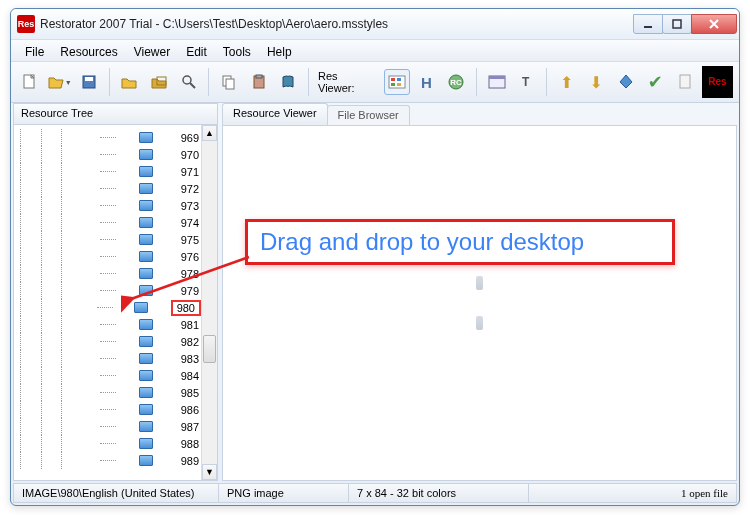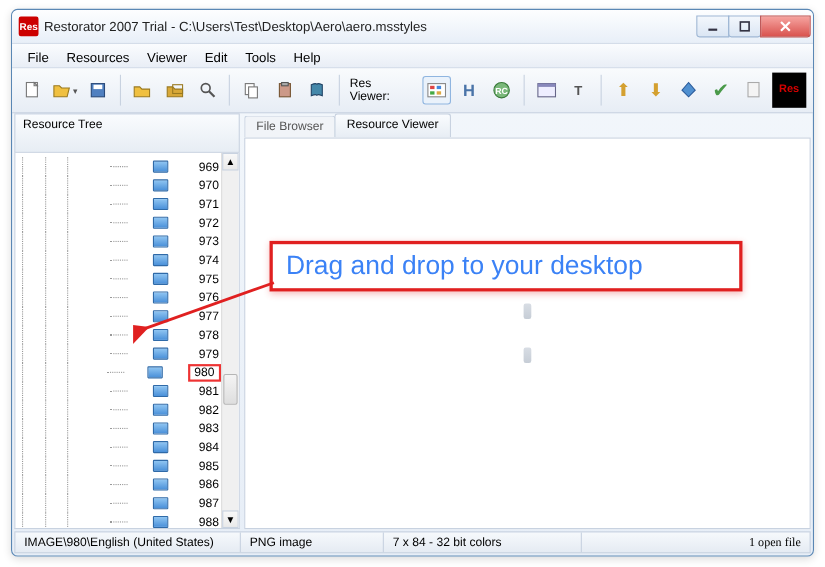--- a/index.html
+++ b/index.html
@@ -47,21 +47,21 @@
   .tbtn.drop::after { content:"▾"; font-size:8px; margin-left:2px; color:#555; }
   .tsep { width:1px; height:28px; background:#c8d2e0; margin:0 3px; }
   .tlabel { font-size: 11px; margin: 0 4px 0 2px; }
   .res-logo {
     margin-left:auto; width:32px; height:32px; background:#000; color:#d40000;
     font-size:10px; font-weight:bold; display:flex; flex-direction:column;
     align-items:center; justify-content:center; line-height:1;
   }
   .client { position:absolute; left:2px; right:2px; top:94px; bottom:24px; display:flex; }
   .panel-head {
-    height:36px; background:linear-gradient(#fafcfe,#e7edf4); border:1px solid #c8d2e0;
+    height:22px; background:linear-gradient(#fafcfe,#e7edf4); border:1px solid #c8d2e0;
     font-size:11px; padding:3px 7px;
   }
   .leftpane { width:205px; display:flex; flex-direction:column; }
   .tree-wrap { flex:1; border:1px solid #c8d2e0; border-top:none; background:#fff; overflow:hidden; display:flex; }
   .tree { flex:1; overflow:hidden; padding:4px 0 4px 6px; }
   .scrollbar { width:16px; background:#f0f0f0; position:relative; border-left:1px solid #ddd;}
   .sb-arrow { height:16px; background:linear-gradient(#f8f8f8,#eaeaea); border:1px solid #c8d2e0; margin:0; font-size:9px; text-align:center; line-height:14px;}
   .sb-track { position:absolute; top:16px; bottom:16px; left:0; right:0;}
   .sb-thumb { position:absolute; left:1px; right:1px; height:28px; top:60%; background:linear-gradient(#f4f4f4,#dedede); border:1px solid #b5b5b5; border-radius:2px;}
   .node { display:flex; align-items:center; height:17px; font-size:11px;justify-content:space-between; }
@@ -314,26 +314,20 @@
             <div class="node">
               <span class="lines"></span>
               <span class="twig"></span>
               <span class="icon-leaf"></span>
               <span class="node-label">976</span>
             </div>
             <div class="node">
               <span class="lines"></span>
               <span class="twig"></span>
               <span class="icon-leaf"></span>
-              <span class="node-label">977</span>
-            </div>
-            <div class="node">
-              <span class="lines"></span>
-              <span class="twig"></span>
-              <span class="icon-leaf"></span>
               <span class="node-label">978</span>
             </div>
             <div class="node">
               <span class="lines"></span>
               <span class="twig"></span>
               <span class="icon-leaf"></span>
               <span class="node-label">979</span>
             </div>
             <div class="node sel">
               <span class="lines"></span>
@@ -401,22 +395,22 @@
           <div class="sb-track">
             <div class="sb-thumb"></div>
           </div>
           <div class="sb-arrow" style="position:absolute;bottom:0;left:0;right:0">▼</div>
         </div>
       </div>
     </div>
 
     <div class="rightpane">
       <div class="tabs">
+        <div class="tab">Resource Viewer</div>
         <div class="tab inactive">File Browser</div>
-        <div class="tab">Resource Viewer</div>
       </div>
       <div class="viewer">
         <div class="preview">
           <div class="bar"></div>
           <div class="bar"></div>
         </div>
       </div>
     </div>
   </div>
 

